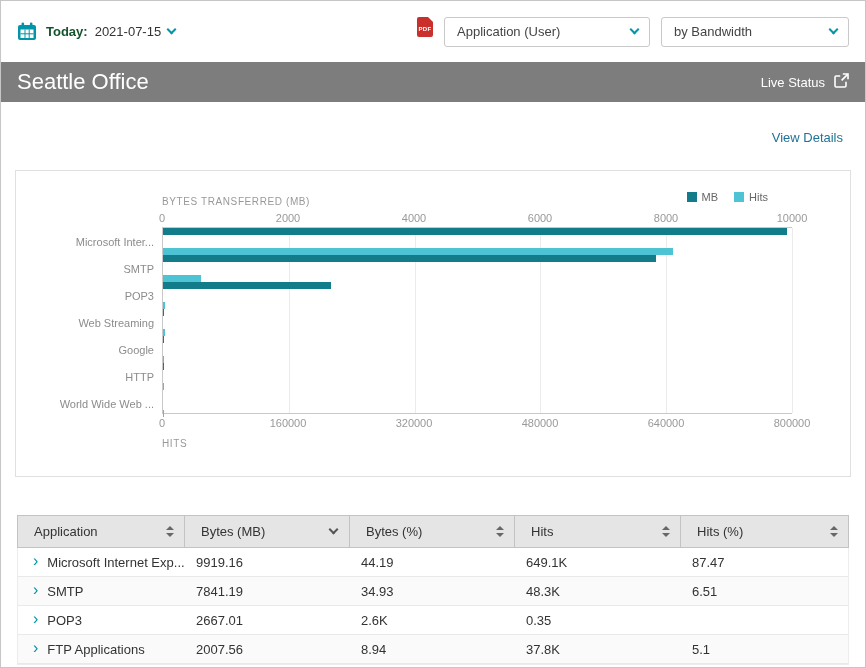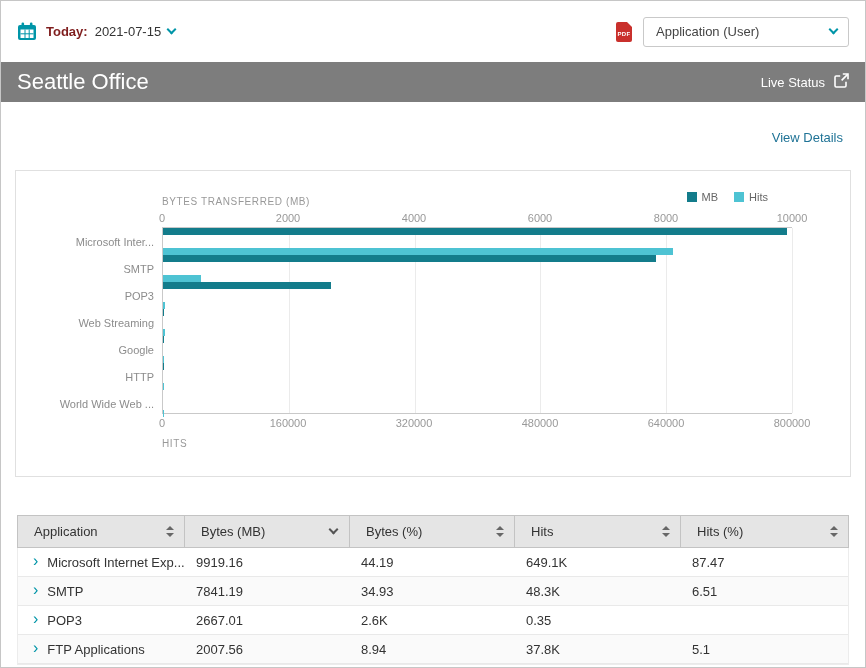--- a/index.html
+++ b/index.html
@@ -4,24 +4,24 @@
 <style>
   * { margin:0; padding:0; box-sizing:border-box; }
   html,body { background:#fff; }
   body { width:866px; height:668px; font-family:"Liberation Sans", sans-serif; }
   .page { width:866px; height:668px; border:1px solid #c6c6c6; background:#fff; overflow:hidden; display:flex; flex-direction:column; }
 
   
   .topbar { height:61px; flex-shrink:0; display:flex; align-items:center; padding:0 16px; background:#fff; }
   .cal-icon { display:inline-flex; margin-right:9px; cursor:pointer; }
   .date-group { display:flex; align-items:center; gap:7px; cursor:pointer; }
-  .date-label { font-size:13px; font-weight:bold; color:#7f1d1d; }
+  .date-label { font-size:13px; font-weight:bold; color:#14532d; }
   .date-value { font-size:13px; color:#333; }
   .chev-down { width:7px; height:7px; border-right:2px solid #0095a8; border-bottom:2px solid #0095a8; transform:rotate(45deg); display:inline-block; margin-top:-4px; }
-  .topbar-right { margin-left:auto; display:flex; align-items:center; gap:11px;padding-left:36px; }
+  .topbar-right { margin-left:auto; display:flex; gap:11px;padding-left:36px; }
   .pdf-icon { position:relative; width:16px; height:20px; background:#c9302c; border-radius:2px; display:flex; align-items:flex-end; justify-content:center; cursor:pointer; }
   .pdf-fold { position:absolute; top:0; right:0; width:0; height:0; border-left:5px solid transparent; border-top:5px solid #ffffff; }
   .pdf-text { color:#fff; font-size:6px; font-weight:bold; letter-spacing:.3px; margin-bottom:5px; }
   .dropdown { height:30px; border:1px solid #c9c9c9; border-radius:3px; background:#fff; display:flex; align-items:center; justify-content:space-between; padding:0 11px 0 12px; font-size:13px; color:#444; cursor:pointer; }
   .dropdown.report { width:206px; }
   .dropdown.sortdd { width:188px; }
 
   
   .grayband { height:40px; flex-shrink:0; background:#7d7d7d; display:flex; align-items:center; justify-content:space-between; padding:0 16px; }
   .office-title { color:#fff; font-size:22px; font-weight:400; }
@@ -94,20 +94,24 @@
     </div>
     <div class="topbar-right">
       <span class="pdf-icon">
         <span class="pdf-fold"></span>
         <span class="pdf-text">PDF</span>
       </span>
       <div class="dropdown report">
         <span>Application (User)</span>
         <span class="chev-down"></span>
       </div>
+      <div class="dropdown sortdd">
+        <span>by Bandwidth</span>
+        <span class="chev-down"></span>
+      </div>
     </div>
   </div>
 
   <div class="grayband">
     <span class="office-title">Seattle Office</span>
     <div class="live-status">
       <span>Live Status</span>
       <span>
         <svg width="15" height="15" viewBox="0 0 15 15">
           <path d="M6.2 3 H2.2 A1.2 1.2 0 0 0 1 4.2 V12.8 A1.2 1.2 0 0 0 2.2 14 H10.8 A1.2 1.2 0 0 0 12 12.8 V8.8" fill="none" stroke="#fff" stroke-width="1.6"></path>

